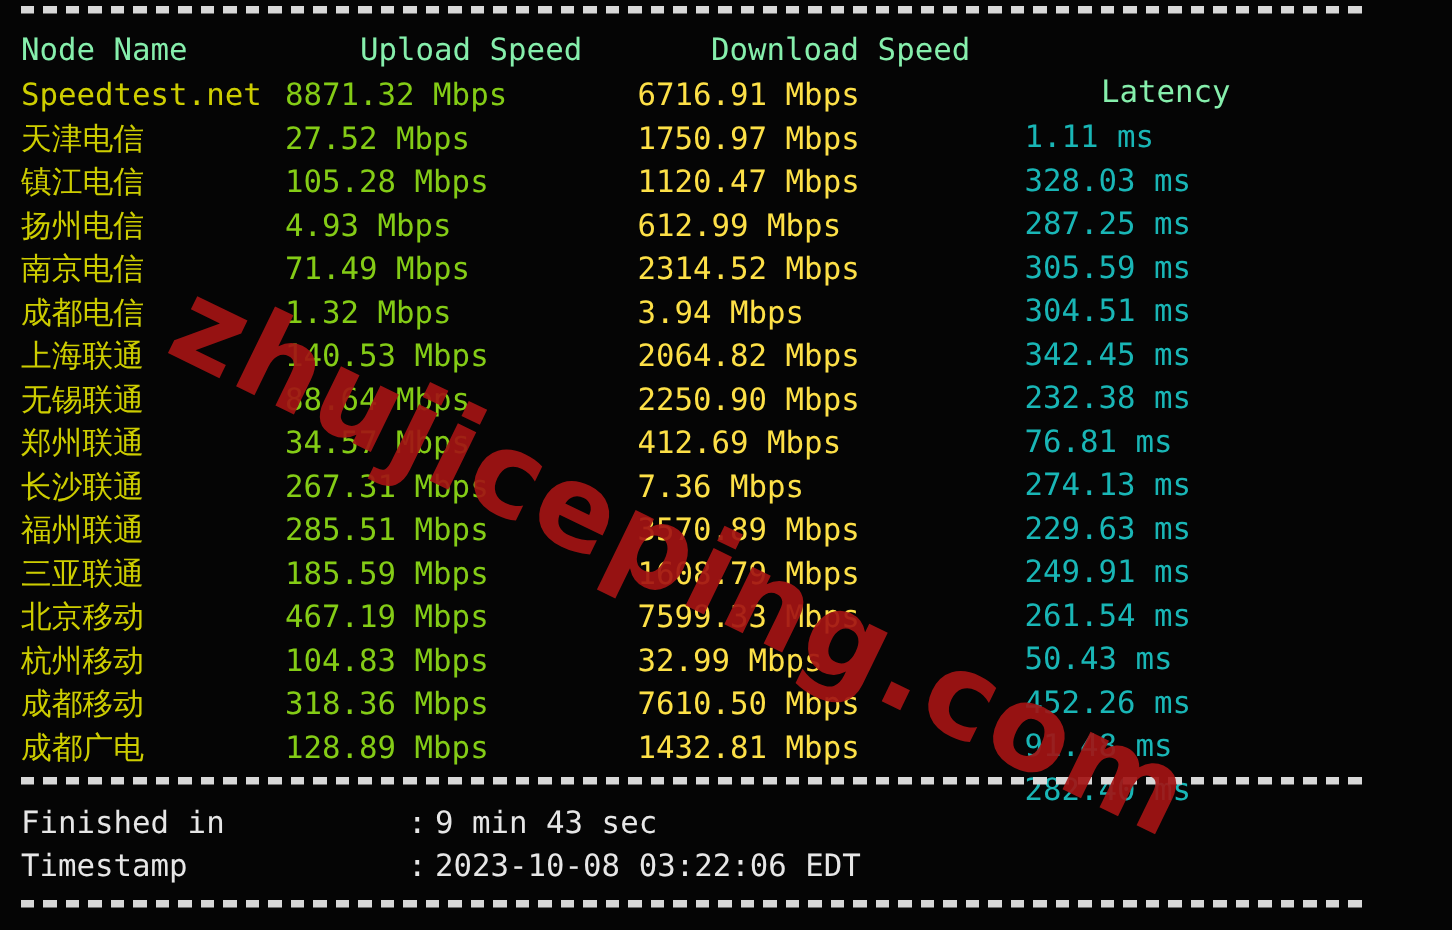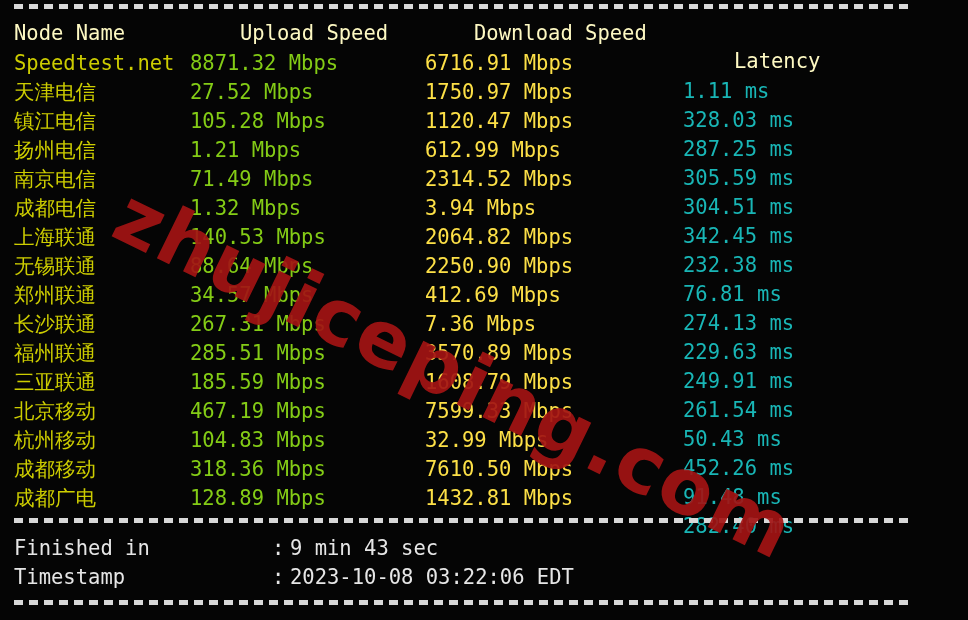--- a/index.html
+++ b/index.html
@@ -57,21 +57,21 @@
     position: absolute;
     top: 0;
   }
   .c-node     { left: 14px;  }
   .c-upload   { left: 190px; }
   .c-download { left: 425px; }
   .c-latency  { left: 683px; margin-top: 28px; }
 
   
   #header-row { height: 31px; line-height: 31px; }
-  #header-row .col { color: #fef9c3; }
+  #header-row .col { color: #86efac; }
   #header-row .c-node     { left: 14px;  }
   #header-row .c-upload   { left: 240px; }
   #header-row .c-download { left: 474px; }
   #header-row .c-latency  { left: 734px; }
 
   
   .node-name      { color: #cdcd00; }
   .upload-val     { color: #84cc16; }
   .download-val   { color: #fde047; }
   .latency-val    { color: #19b6b6; }
@@ -141,21 +141,21 @@
           <span class="col c-latency latency-val">328.03 ms</span>
         </div>
         <div class="row">
           <span class="col c-node node-name">镇江电信</span>
           <span class="col c-upload upload-val">105.28 Mbps</span>
           <span class="col c-download download-val">1120.47 Mbps</span>
           <span class="col c-latency latency-val">287.25 ms</span>
         </div>
         <div class="row">
           <span class="col c-node node-name">扬州电信</span>
-          <span class="col c-upload upload-val">1.21 Mbps</span>
+          <span class="col c-upload upload-val">4.93 Mbps</span>
           <span class="col c-download download-val">612.99 Mbps</span>
           <span class="col c-latency latency-val">305.59 ms</span>
         </div>
         <div class="row">
           <span class="col c-node node-name">南京电信</span>
           <span class="col c-upload upload-val">71.49 Mbps</span>
           <span class="col c-download download-val">2314.52 Mbps</span>
           <span class="col c-latency latency-val">304.51 ms</span>
         </div>
         <div class="row">

